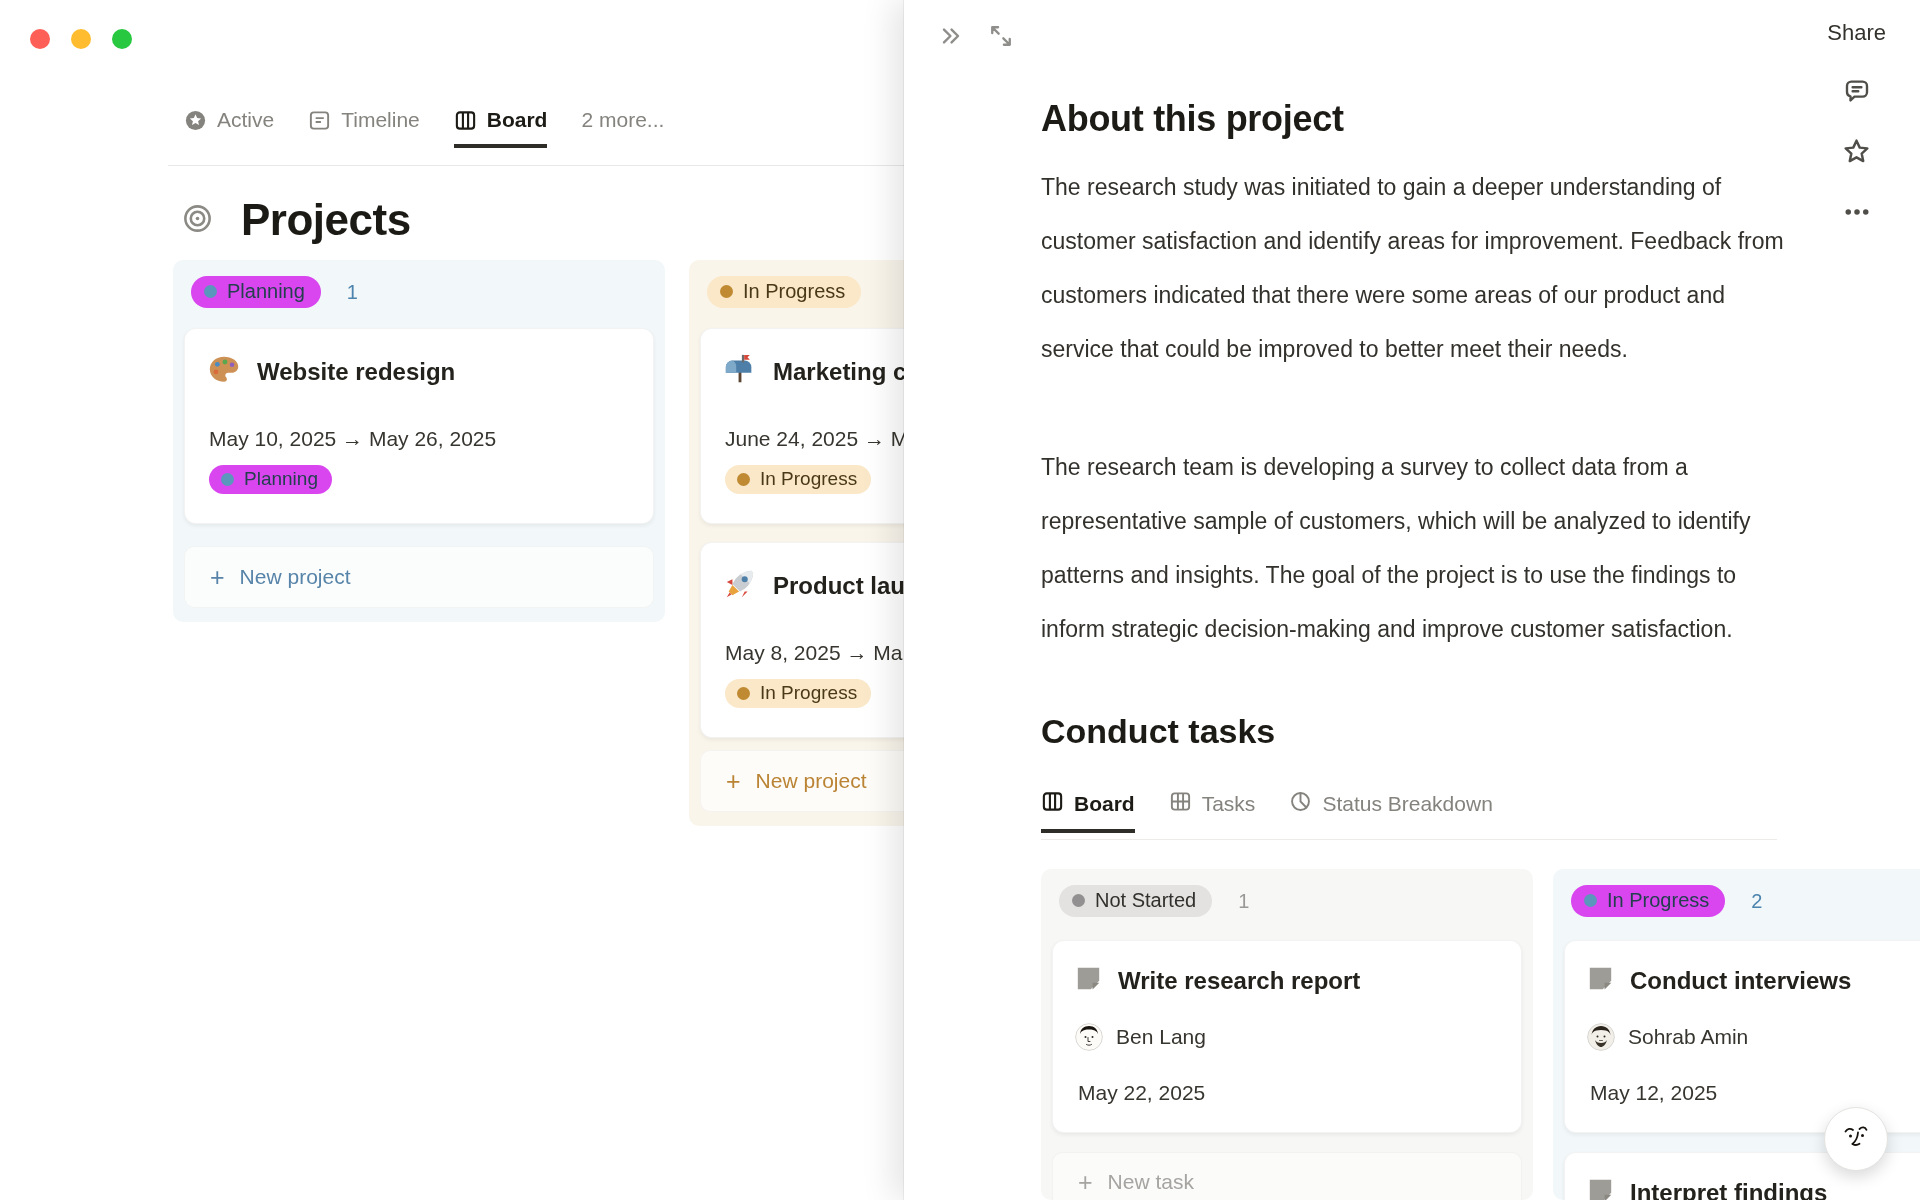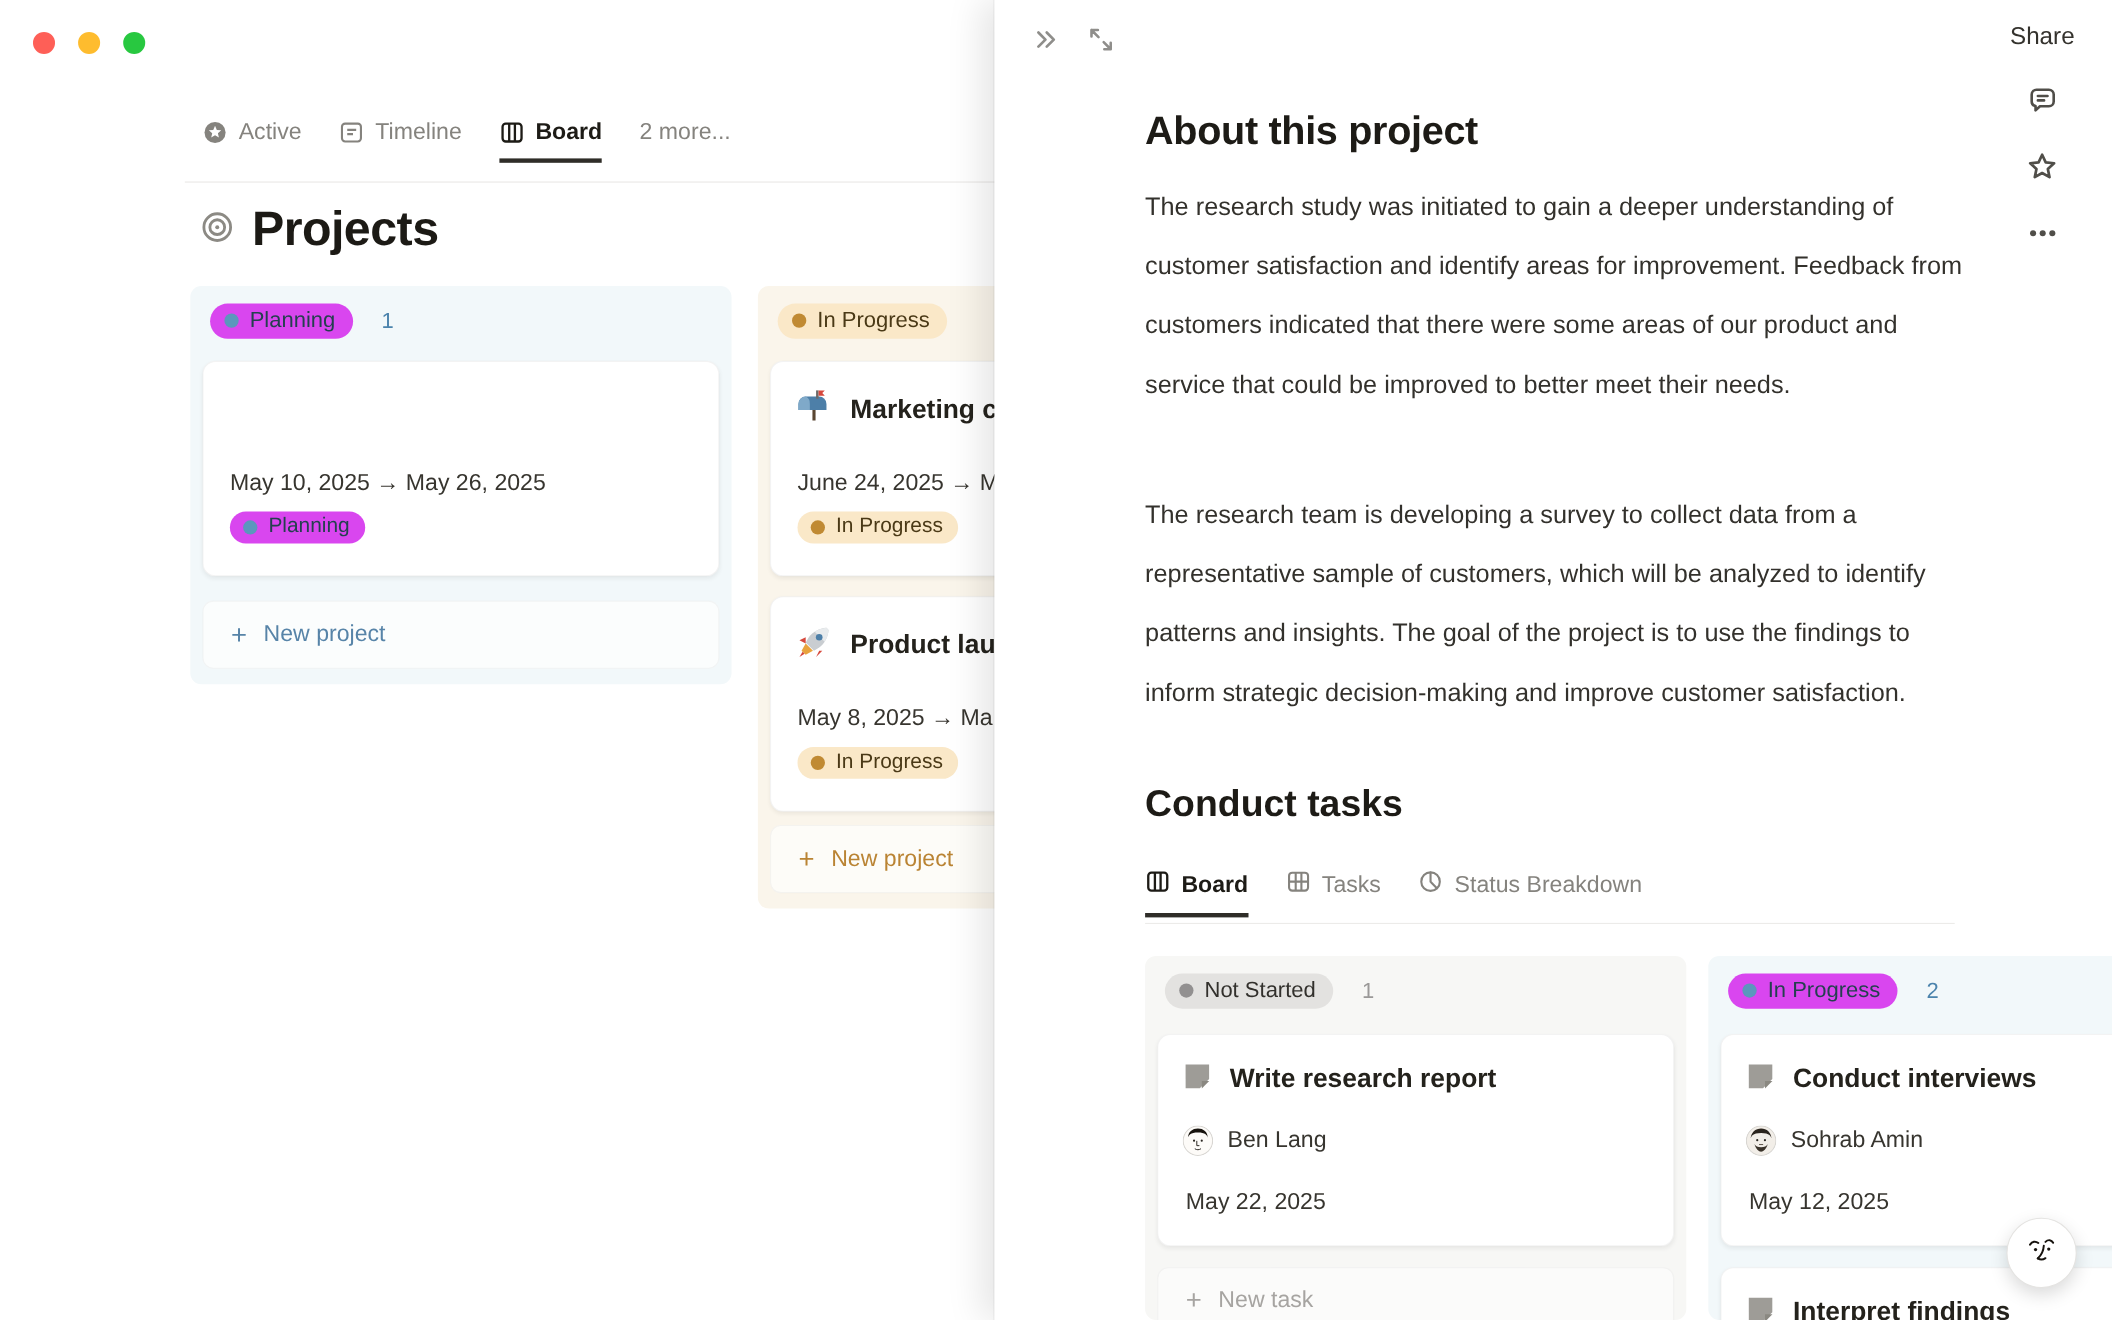--- a/index.html
+++ b/index.html
@@ -13,21 +13,21 @@
   .light.red{ background:#FE5F57; } .light.yellow{ background:#FEBC2E; } .light.green{ background:#28C840; }
 
   
   .view-tabs { left:184px; top:108px; display:flex; gap:34px; align-items:flex-end; }
   .vtab { display:flex; align-items:center; gap:10px; font-size:21px; color:#85837E;
     padding-bottom:16px; cursor:pointer; }
   .vtab svg { display:block; }
   .vtab.active { color:#1D1B16; font-weight:700; border-bottom:4px solid #2F2D28; padding-bottom:12px; }
   .tabs-divider { left:168px; top:165px; width:1752px; height:1px; background:#E9E8E6; }
 
-  .page-title { left:182px; top:184px; display:flex; align-items:center; gap:16px; }
+  .page-title { left:182px; top:195px; display:flex; align-items:center; gap:28px; }
   .page-title h1 { font-size:44px; font-weight:700; color:#1C1A15; letter-spacing:-0.5px; }
 
   .col { border-radius:10px; }
   .col-head { display:flex; align-items:center; gap:26px; padding:16px 0 0 18px; }
   .pill { display:inline-flex; align-items:center; gap:10px; border-radius:999px;
     padding:4px 16px 5px 13px; font-size:20px; white-space:nowrap; }
   .pill .dot { width:13px; height:13px; border-radius:50%; flex:none; }
   .pill.blue { background:#d946ef; color:#24404F; } .pill.blue .dot{ background:#5B97BD; }
   .pill.yellow { background:#FAE8C8; color:#4A3916; } .pill.yellow .dot{ background:#C08A33; }
   .pill.gray { background:#E3E2E0; color:#32302C; } .pill.gray .dot{ background:#929090; }
@@ -136,20 +136,32 @@
 
 <div class="abs col" style="left:173px; top:260px; width:492px; height:362px; background:#F2F8FA;">
   <div class="col-head">
     <span class="pill blue">
       <span class="dot"></span>
       <span>Planning</span>
     </span>
     <span class="count blue">1</span>
   </div>
   <div class="card" style="top:68px; height:196px;">
+    <div class="card-title-row">
+      <span>
+        <svg width="34" height="34" viewBox="0 0 36 36">
+            <path d="M18 4C9.7 4 3 9.8 3 17.2 3 24.6 9.7 30.5 18 30.5c1.9 0 3.1-1.2 3.1-2.7 0-.8-.3-1.5-.9-2.1-.5-.6-.8-1.2-.8-2 0-1.5 1.2-2.7 3.1-2.7h3.6c4 0 7-3 7-6.7C33 8.5 26.3 4 18 4z" fill="#CE9155"></path>
+            <circle cx="11" cy="12" r="2.6" fill="#4B8BC4"></circle>
+            <circle cx="19" cy="9.5" r="2.6" fill="#59A74E"></circle>
+            <circle cx="26.5" cy="12.5" r="2.4" fill="#8F5FBF"></circle>
+            <circle cx="9.5" cy="20" r="2.6" fill="#D96C3A"></circle>
+          </svg>
+      </span>
+      <span class="card-title">Website redesign</span>
+    </div>
     <div class="card-dates">May 10, 2025 → May 26, 2025</div>
     <div class="card-pill">
       <span class="pill blue">
         <span class="dot"></span>
         <span>Planning</span>
       </span>
     </div>
   </div>
   <div class="new-btn blue-txt" style="top:286px; height:62px;">
     <span class="plus">+</span>

